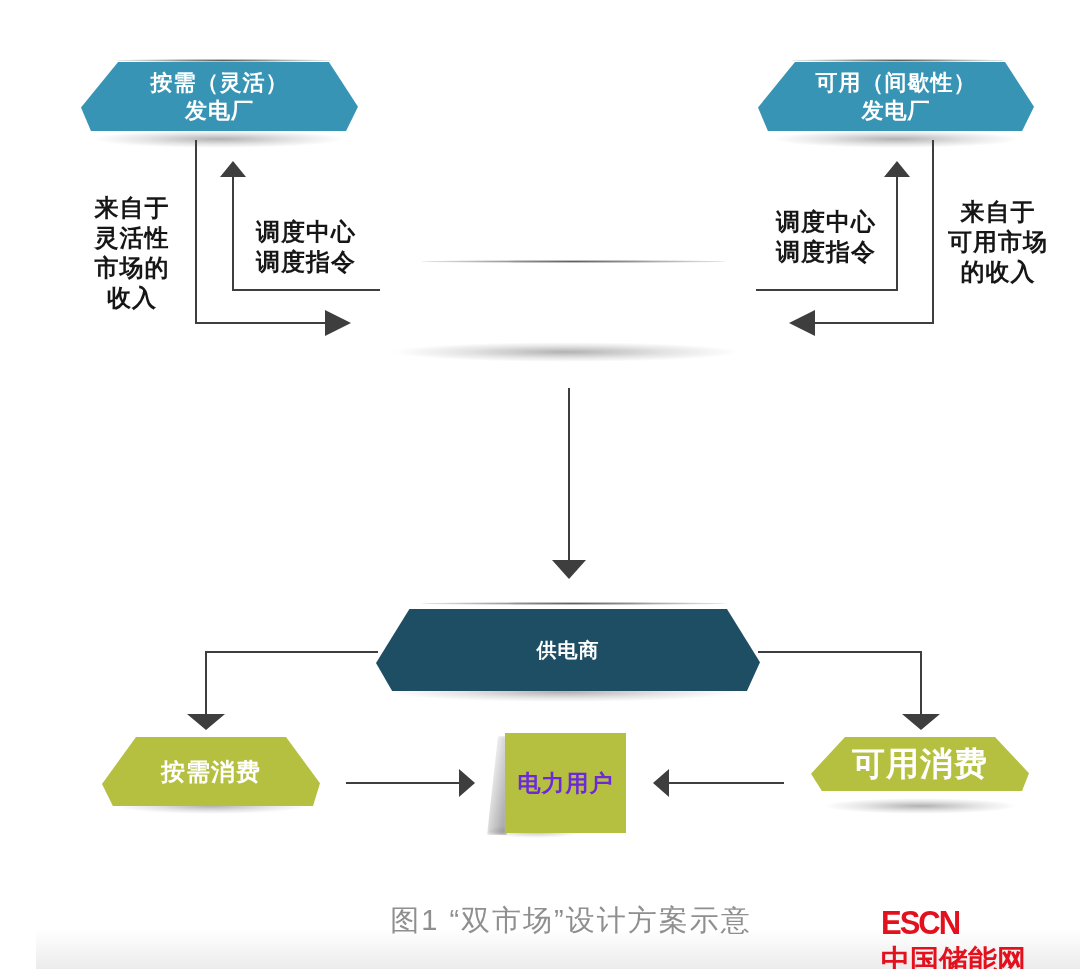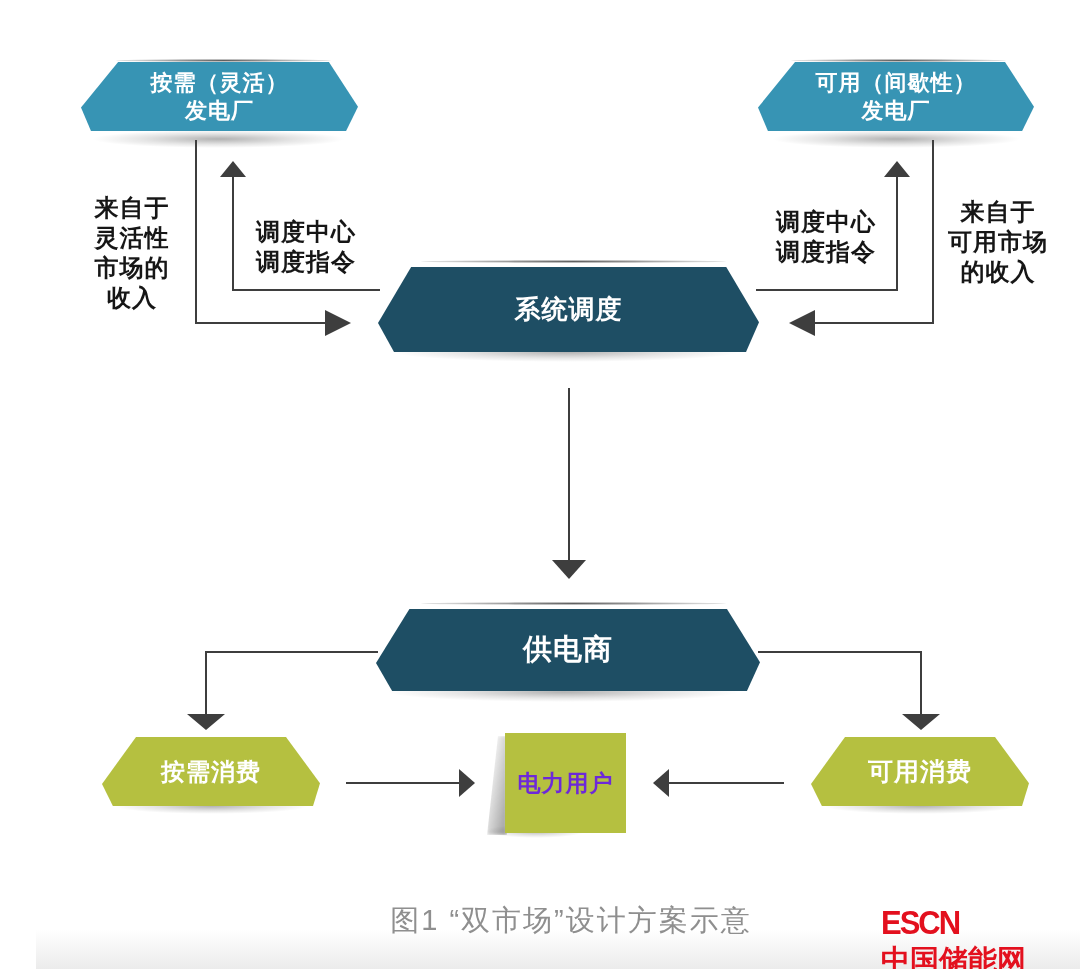--- a/index.html
+++ b/index.html
@@ -16,23 +16,23 @@
     position:absolute; display:flex; flex-direction:column; align-items:center;
     justify-content:center; color:#fff; font-weight:bold; text-align:center;
     z-index:2; letter-spacing:1px;
   }
   .hex-teal{background:var(--teal); clip-path:polygon(0 66%,13.4% 0,89.5% 0,100% 65%,95.7% 100%,3.6% 100%);}
   .hex-navy{background:var(--navy); clip-path:polygon(0 66%,8.7% 0,91.4% 0,100% 65%,96.6% 100%,4.2% 100%);}
   .hex-green{background:var(--green); clip-path:polygon(0 68%,15.6% 0,84.4% 0,100% 67%,96.8% 100%,5% 100%);}
   #plant-flexible{left:45px; top:62px; width:277px; height:69px; font-size:22px; line-height:28px;}
   #plant-intermittent{left:722px; top:62px; width:276px; height:69px; font-size:22px; line-height:28px;}
   #system-dispatch{left:342px; top:267px; width:381px; height:85px; font-size:26px;}
-  #supplier{left:340px; top:609px; width:384px; height:82px; font-size:29px;}
+  #supplier{left:340px; top:609px; width:384px; height:82px; font-size:20px;}
   #demand-consumption{left:66px; top:737px; width:218px; height:69px; font-size:24px;}
-  #available-consumption{left:775px; top:737px; width:218px; height:69px; font-size:25px;}
+  #available-consumption{left:775px; top:737px; width:218px; height:54px; font-size:33px;}
   #power-user{position:absolute; left:469px; top:733px; width:121px; height:100px; background:var(--green);
     display:flex; align-items:center; justify-content:center; color:#6d28d9; font-weight:bold;
     font-size:23px; z-index:2; letter-spacing:1px;}
   .curl-shadow{position:absolute; left:451px; top:736px; width:20px; height:99px; z-index:1;
     background:linear-gradient(100deg, rgba(120,120,120,0) 15%, rgba(90,90,90,0.5) 85%);
     clip-path:polygon(55% 0,100% 0,100% 100%,0 100%); filter:blur(1.5px);}
   
   .eshadow{position:absolute; z-index:1;
     background:radial-gradient(ellipse at center, rgba(0,0,0,0.30) 0%, rgba(0,0,0,0.10) 42%, rgba(0,0,0,0) 70%);}
   
@@ -120,23 +120,20 @@
   <div class="topline" style="left:385px;top:602px;width:305px;"></div>
 
   <div class="hex hex-teal" id="plant-flexible">
     <span>按需（灵活）</span>
     <span>发电厂</span>
   </div>
   <div class="hex hex-teal" id="plant-intermittent">
     <span>可用（间歇性）</span>
     <span>发电厂</span>
   </div>
-  <div class="hex hex-navy" id="system-dispatch">
-    <span>系统调度</span>
-  </div>
   <div class="hex hex-navy" id="supplier">
     <span>供电商</span>
   </div>
   <div class="hex hex-green" id="demand-consumption">
     <span>按需消费</span>
   </div>
   <div id="power-user">
     <span>电力用户</span>
   </div>
   <div class="hex hex-green" id="available-consumption">

